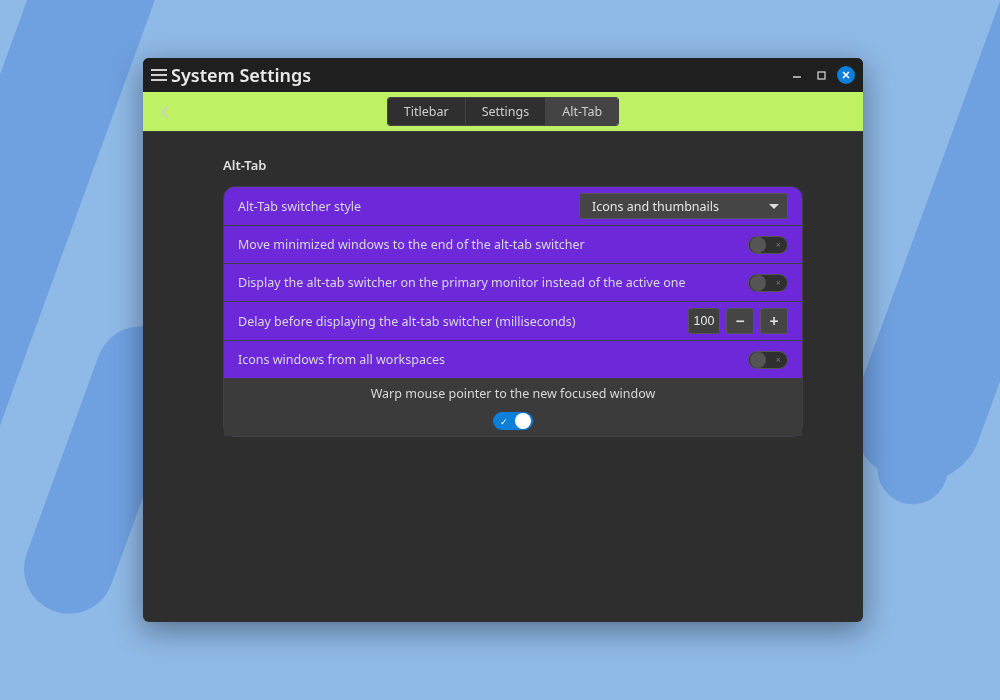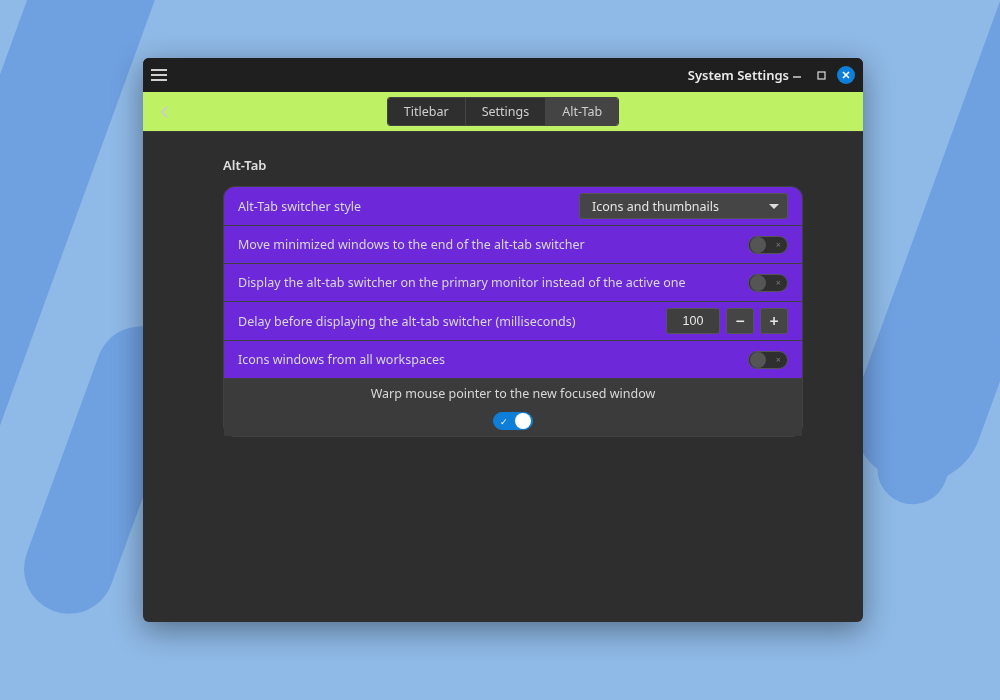--- a/index.html
+++ b/index.html
@@ -40,21 +40,21 @@
     align-items: center;
     padding: 0 8px;
     color: #eaeaea;
   }
   .titlebar .hamburger {
     width: 20px; height: 20px;
     display: flex; flex-direction: column; justify-content: center; gap: 3px;
     cursor: pointer;
   }
   .titlebar .hamburger span { height: 2px; background: #d0d0d0; width: 16px; }
-  .titlebar .title { flex: 1; text-align: right; font-weight: 600; font-size: 13px; }
+  .titlebar .title { flex: 1; text-align: left; font-weight: 600; font-size: 18px; }
   .titlebar .winbtns { display: flex; gap: 8px; align-items: center; }
   .winbtn {
     width: 16px; height: 16px;
     display: flex; align-items: center; justify-content: center;
     font-size: 11px; color: #d0d0d0; cursor: pointer;
     border-radius: 50%;
   }
   .winbtn.close { background: #0d7fd8; color: #fff; width: 18px; height: 18px; }
 
   .toolbar {
@@ -158,21 +158,21 @@
   }
   .toggle.on { background: #0d7fd8; border-color: #0d7fd8; }
   .toggle.on .knob { background: #fff; left: auto; right: 1px; }
   .toggle.on .xmark { left: 6px; right: auto; color: #fff; }
   .toggle.on .xmark::before { content: "✓"; }
   .toggle.off .xmark::before { content: "×"; }
 
   
   .numfield { display: flex; gap: 6px; align-items: center; }
   .numfield input {
-    width: 54px; height: 26px;
+    width: 32px; height: 26px;
     background: #3f3f3f;
     border: 1px solid #555;
     border-radius: 3px;
     color: #e8e8e8;
     font-size: 12.5px;
     text-align: center;
     margin-left: 19px;
   }
   .sqbtn {
     width: 28px; height: 26px;

